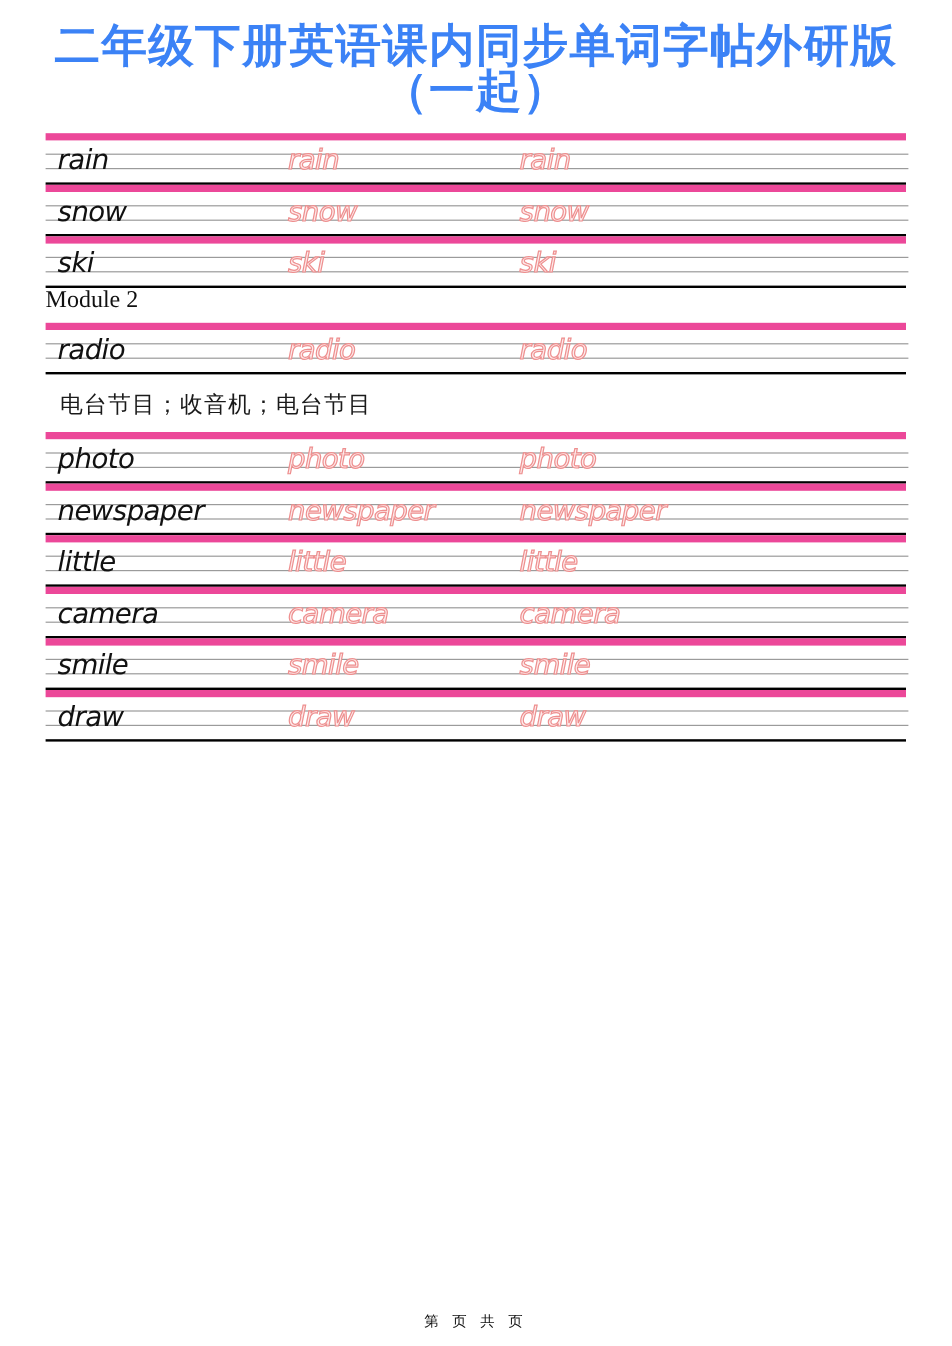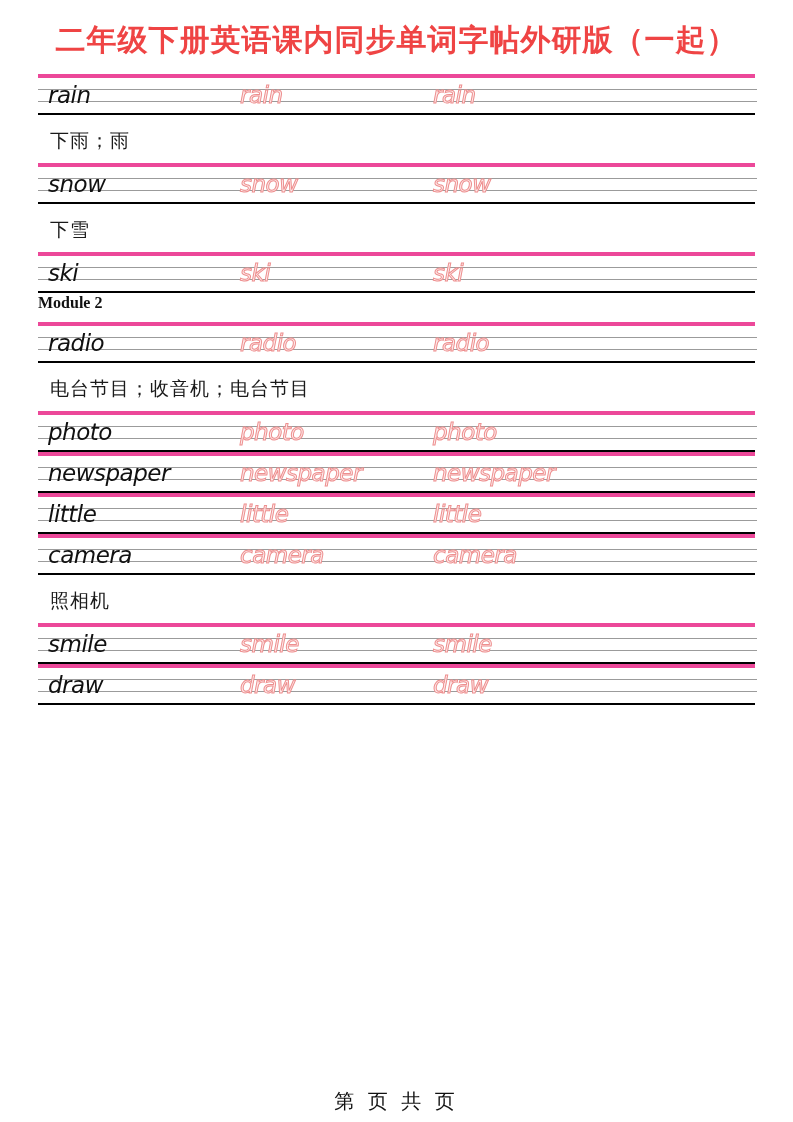--- a/index.html
+++ b/index.html
@@ -12,42 +12,41 @@
     height: 1122px;
     position: relative;
     overflow: hidden;
     font-family: "Liberation Sans", sans-serif;
     color: #111;
   }
   .page-title {
     margin: 21px 30px 16px;
     text-align: center;
     font-family: "Liberation Sans", sans-serif;
-    font-size: 30px;
+    font-size: 38px;
     line-height: 37px;
     font-weight: 700;
-    color: #ef4444;
+    color: #3b82f6;
     letter-spacing: 1px;
   }
   .entries {
     margin: 0 38px;
   }
   .module-label {
     height: 20px;
     margin: 0 0 9px 0;
     font-family: "Liberation Serif", serif;
-    font-size: 16px;
+    font-size: 20px;
     line-height: 20px;
     color: #111;
-    font-weight: bold;
   }
   .writing-grid {
     position: relative;
     height: 35px;
-    border-top: 4px solid #ec4899;
+    border-top: 6px solid #ec4899;
     border-bottom: 2px solid #000;
     text-align: right;
   }
   .guide-line {
     position: absolute;
     left: 0;
     right: -2px;
     height: 1px;
     background: #9b9b9b;
   }
@@ -85,54 +84,52 @@
     color: #1a1a1a;
     letter-spacing: 1px;
   }
   .page-footer {
     position: absolute;
     left: 0;
     right: 0;
     bottom: 10px;
     text-align: center;
     font-family: "Liberation Sans", sans-serif;
-    font-size: 20px;
+    font-size: 12px;
     line-height: 22px;
     color: #111;
     letter-spacing: 4px;
   }
 </style>
 </head>
 <body>
 
 <h1 class="page-title">二年级下册英语课内同步单词字帖外研版（一起）</h1>
 
 <div class="entries" id="entries">
   <div class="entry">
 
     <div class="writing-grid">
       <span class="guide-line l1"></span>
       <span class="guide-line l2"></span>
       <span class="word black">rain</span>
       <span class="word pink copy1">rain</span>
       <span class="word pink copy2">rain</span>
     </div>
-    <div class="meaning">下雨；雨</div>
   </div>
 
   <div class="entry">
 
     <div class="writing-grid">
       <span class="guide-line l1"></span>
       <span class="guide-line l2"></span>
       <span class="word black">snow</span>
       <span class="word pink copy1">snow</span>
       <span class="word pink copy2">snow</span>
     </div>
-    <div class="meaning">下雪</div>
   </div>
 
   <div class="entry">
 
     <div class="writing-grid">
       <span class="guide-line l1"></span>
       <span class="guide-line l2"></span>
       <span class="word black">ski</span>
       <span class="word pink copy1">ski</span>
       <span class="word pink copy2">ski</span>
@@ -186,21 +183,20 @@
 
   <div class="entry">
 
     <div class="writing-grid">
       <span class="guide-line l1"></span>
       <span class="guide-line l2"></span>
       <span class="word black">camera</span>
       <span class="word pink copy1">camera</span>
       <span class="word pink copy2">camera</span>
     </div>
-    <div class="meaning">照相机</div>
   </div>
 
   <div class="entry">
 
     <div class="writing-grid">
       <span class="guide-line l1"></span>
       <span class="guide-line l2"></span>
       <span class="word black">smile</span>
       <span class="word pink copy1">smile</span>
       <span class="word pink copy2">smile</span>

